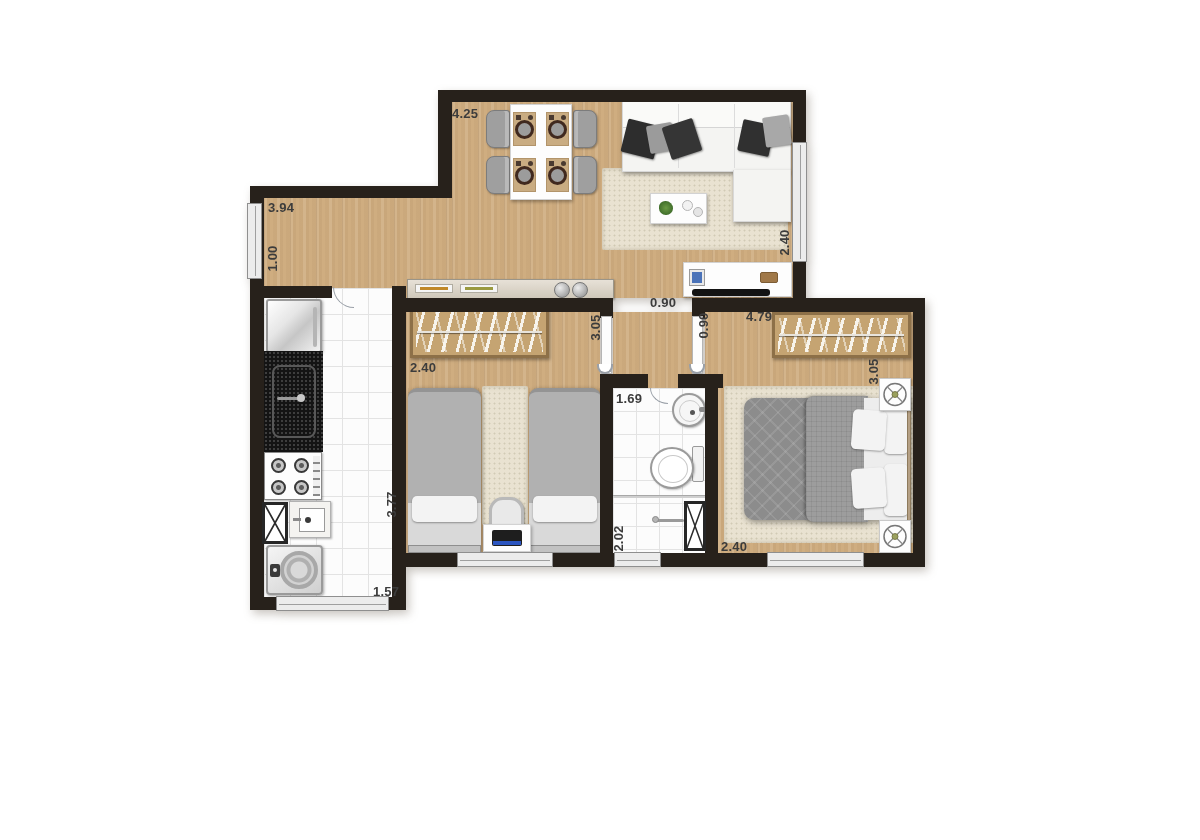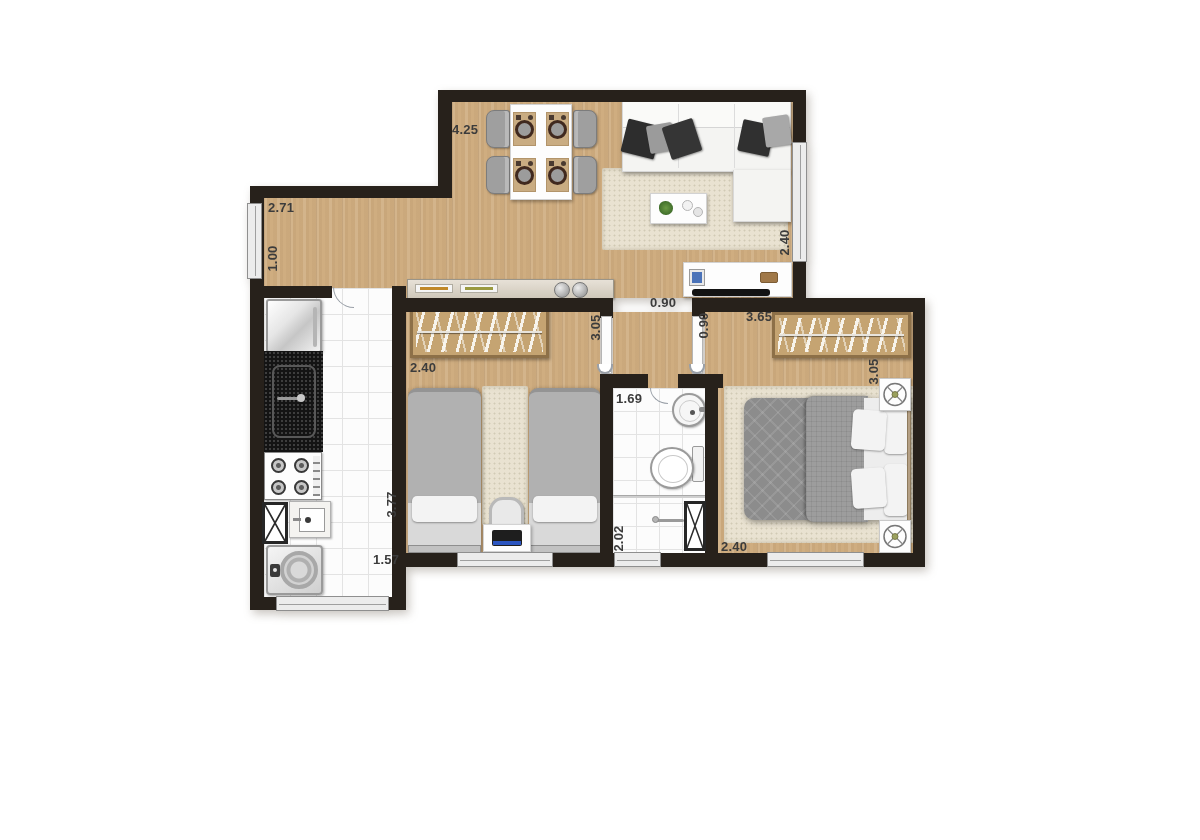--- a/index.html
+++ b/index.html
@@ -290,30 +290,30 @@
   <div class="abs win win-h" style="left:614px;top:552px;width:47px;height:15px"></div>
   <div class="abs win win-h" style="left:767px;top:552px;width:97px;height:15px"></div>
 
   <div class="abs door door-leaf" style="left:601px;top:316px;width:11px;height:58px"></div>
   <div class="abs door door-leaf" style="left:692px;top:316px;width:11px;height:58px"></div>
   <div class="abs door hinge" style="left:597px;top:364px;width:16px;height:10px"></div>
   <div class="abs door hinge" style="left:689px;top:364px;width:16px;height:10px"></div>
   <div class="abs door arc" style="left:333px;top:287px;width:21px;height:21px"></div>
   <div class="abs door arc" style="left:650px;top:388px;width:18px;height:16px"></div>
 
-  <div class="dim abs" style="left:452px;top:122px">4.25</div>
-  <div class="dim abs" style="left:268px;top:200px">2.71</div>
+  <div class="dim abs" style="left:452px;top:106px">4.25</div>
+  <div class="dim abs" style="left:268px;top:200px">3.94</div>
   <div class="dim abs v" style="left:254px;top:251px">1.00</div>
   <div class="dim abs v" style="left:766px;top:235px">2.40</div>
   <div class="dim abs" style="left:650px;top:295px">0.90</div>
   <div class="dim abs v" style="left:685px;top:318px">0.90</div>
-  <div class="dim abs" style="left:746px;top:309px">3.65</div>
+  <div class="dim abs" style="left:746px;top:309px">4.79</div>
   <div class="dim abs v" style="left:855px;top:364px">3.05</div>
   <div class="dim abs" style="left:721px;top:539px">2.40</div>
   <div class="dim abs" style="left:410px;top:360px">2.40</div>
   <div class="dim abs v" style="left:577px;top:320px">3.05</div>
   <div class="dim abs" style="left:616px;top:391px">1.69</div>
   <div class="dim abs v" style="left:600px;top:531px">2.02</div>
   <div class="dim abs v" style="left:373px;top:497px">3.77</div>
-  <div class="dim abs" style="left:373px;top:552px">1.57</div>
+  <div class="dim abs" style="left:373px;top:584px">1.57</div>
 
  </div>
 </div>
 
 </body></html>

